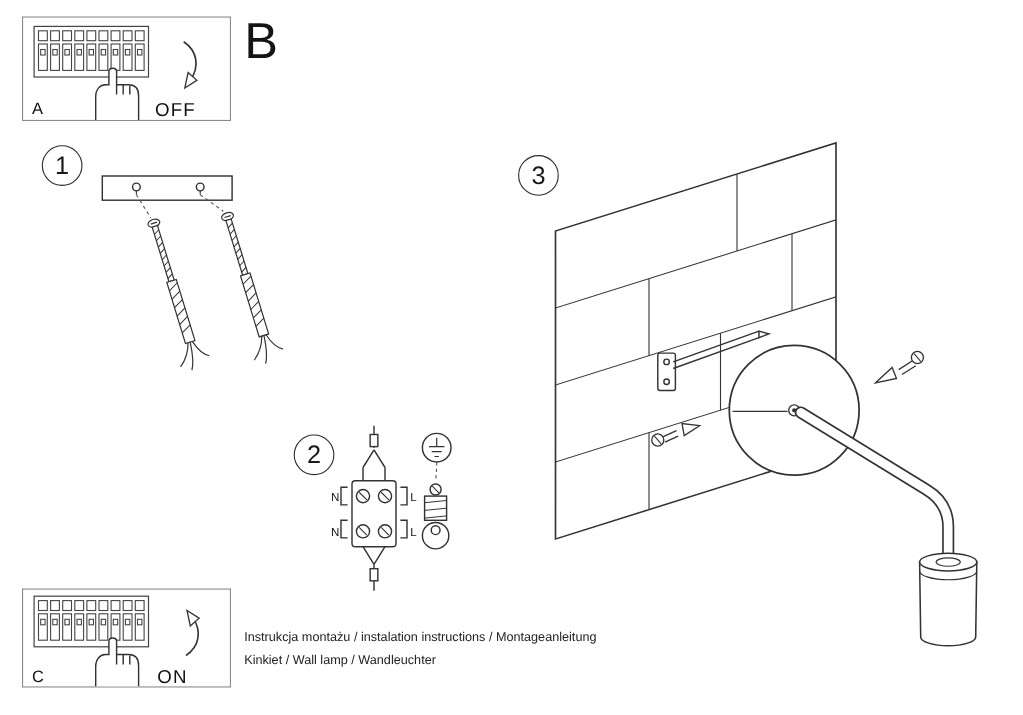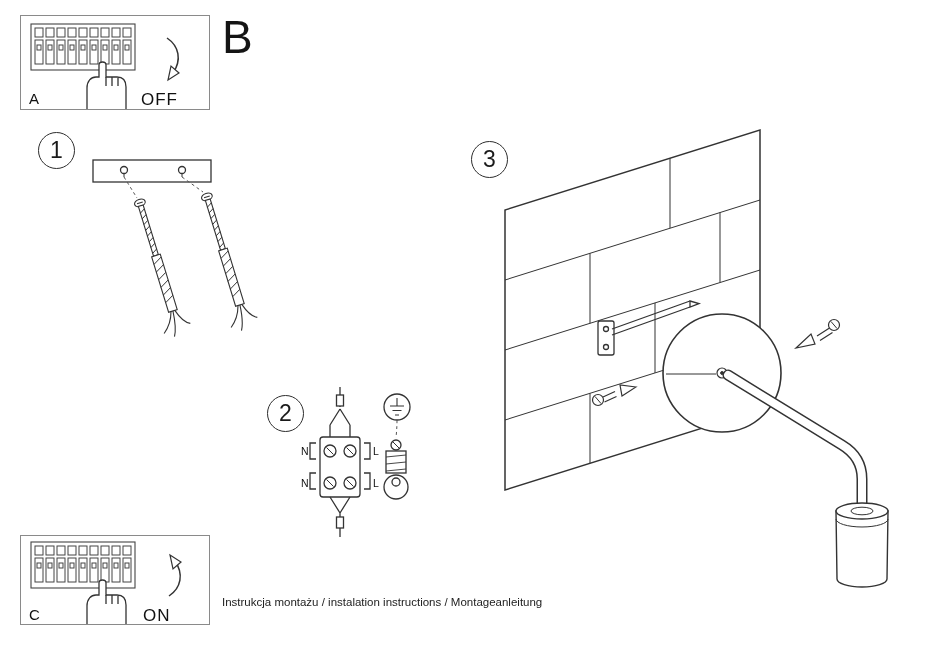--- a/index.html
+++ b/index.html
@@ -29,21 +29,21 @@
     width:37px; height:37px;
     border:1.6px solid #2e2e2e;
     border-radius:50%;
     display:flex; align-items:center; justify-content:center;
     font-size:23px;
     color:#1a1a1a;
     background:#fff;
   }
   .footer {
     position:absolute;
-    left:222px; top:592px;
+    left:222px; top:570px;
     font-size:11.5px;
     line-height:1.85;
     color:#222;
   }
   svg { display:block; }
   svg text { font-family:"Liberation Sans", sans-serif; fill:#111; }
 </style>
 </head>
 <body>
 
@@ -243,15 +243,16 @@
         <path d="M148,60 C160,52 163,38 154,25"></path>
         <polygon points="149,19 160,26 152,33" fill="#fff" stroke-width="1.2"></polygon>
       </g>
       <text x="8" y="84" font-size="15">C</text>
       <text x="122" y="85" font-size="17" letter-spacing="1">ON</text>
     </svg>
   </div>
 
   <div class="footer">
     <div>Instrukcja montażu / instalation instructions / Montageanleitung</div>
+    <div>Kinkiet / Wall lamp / Wandleuchter</div>
   </div>
 
 </div>
 
 </body></html>

